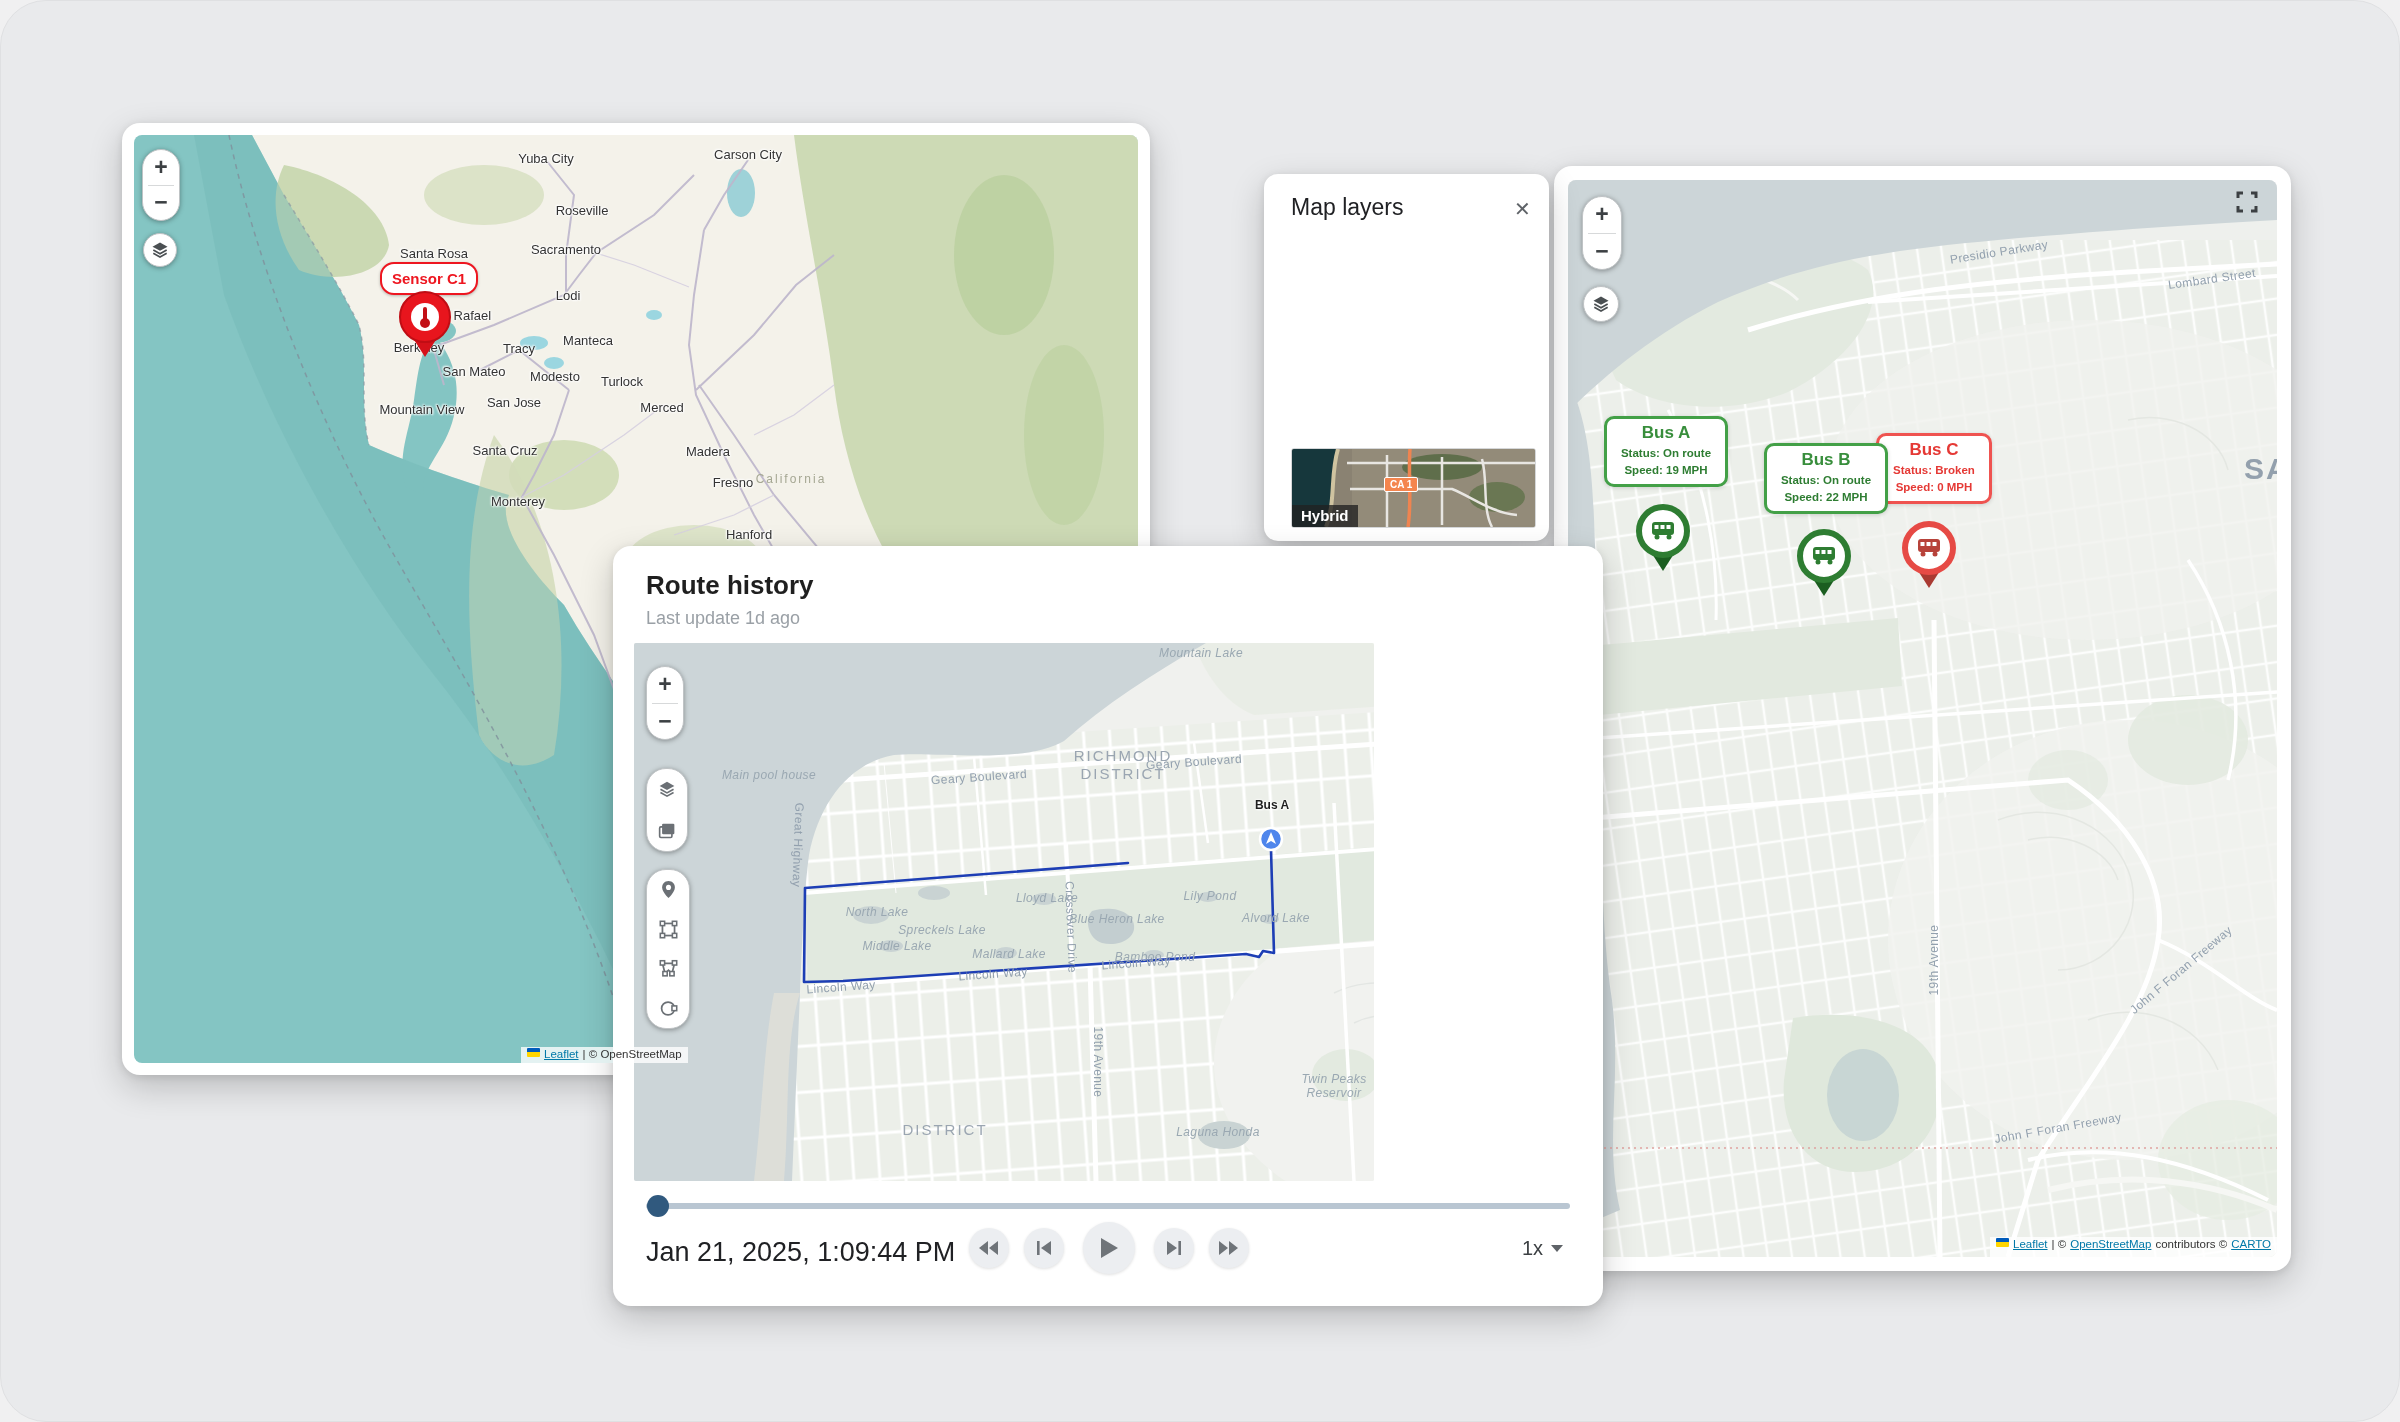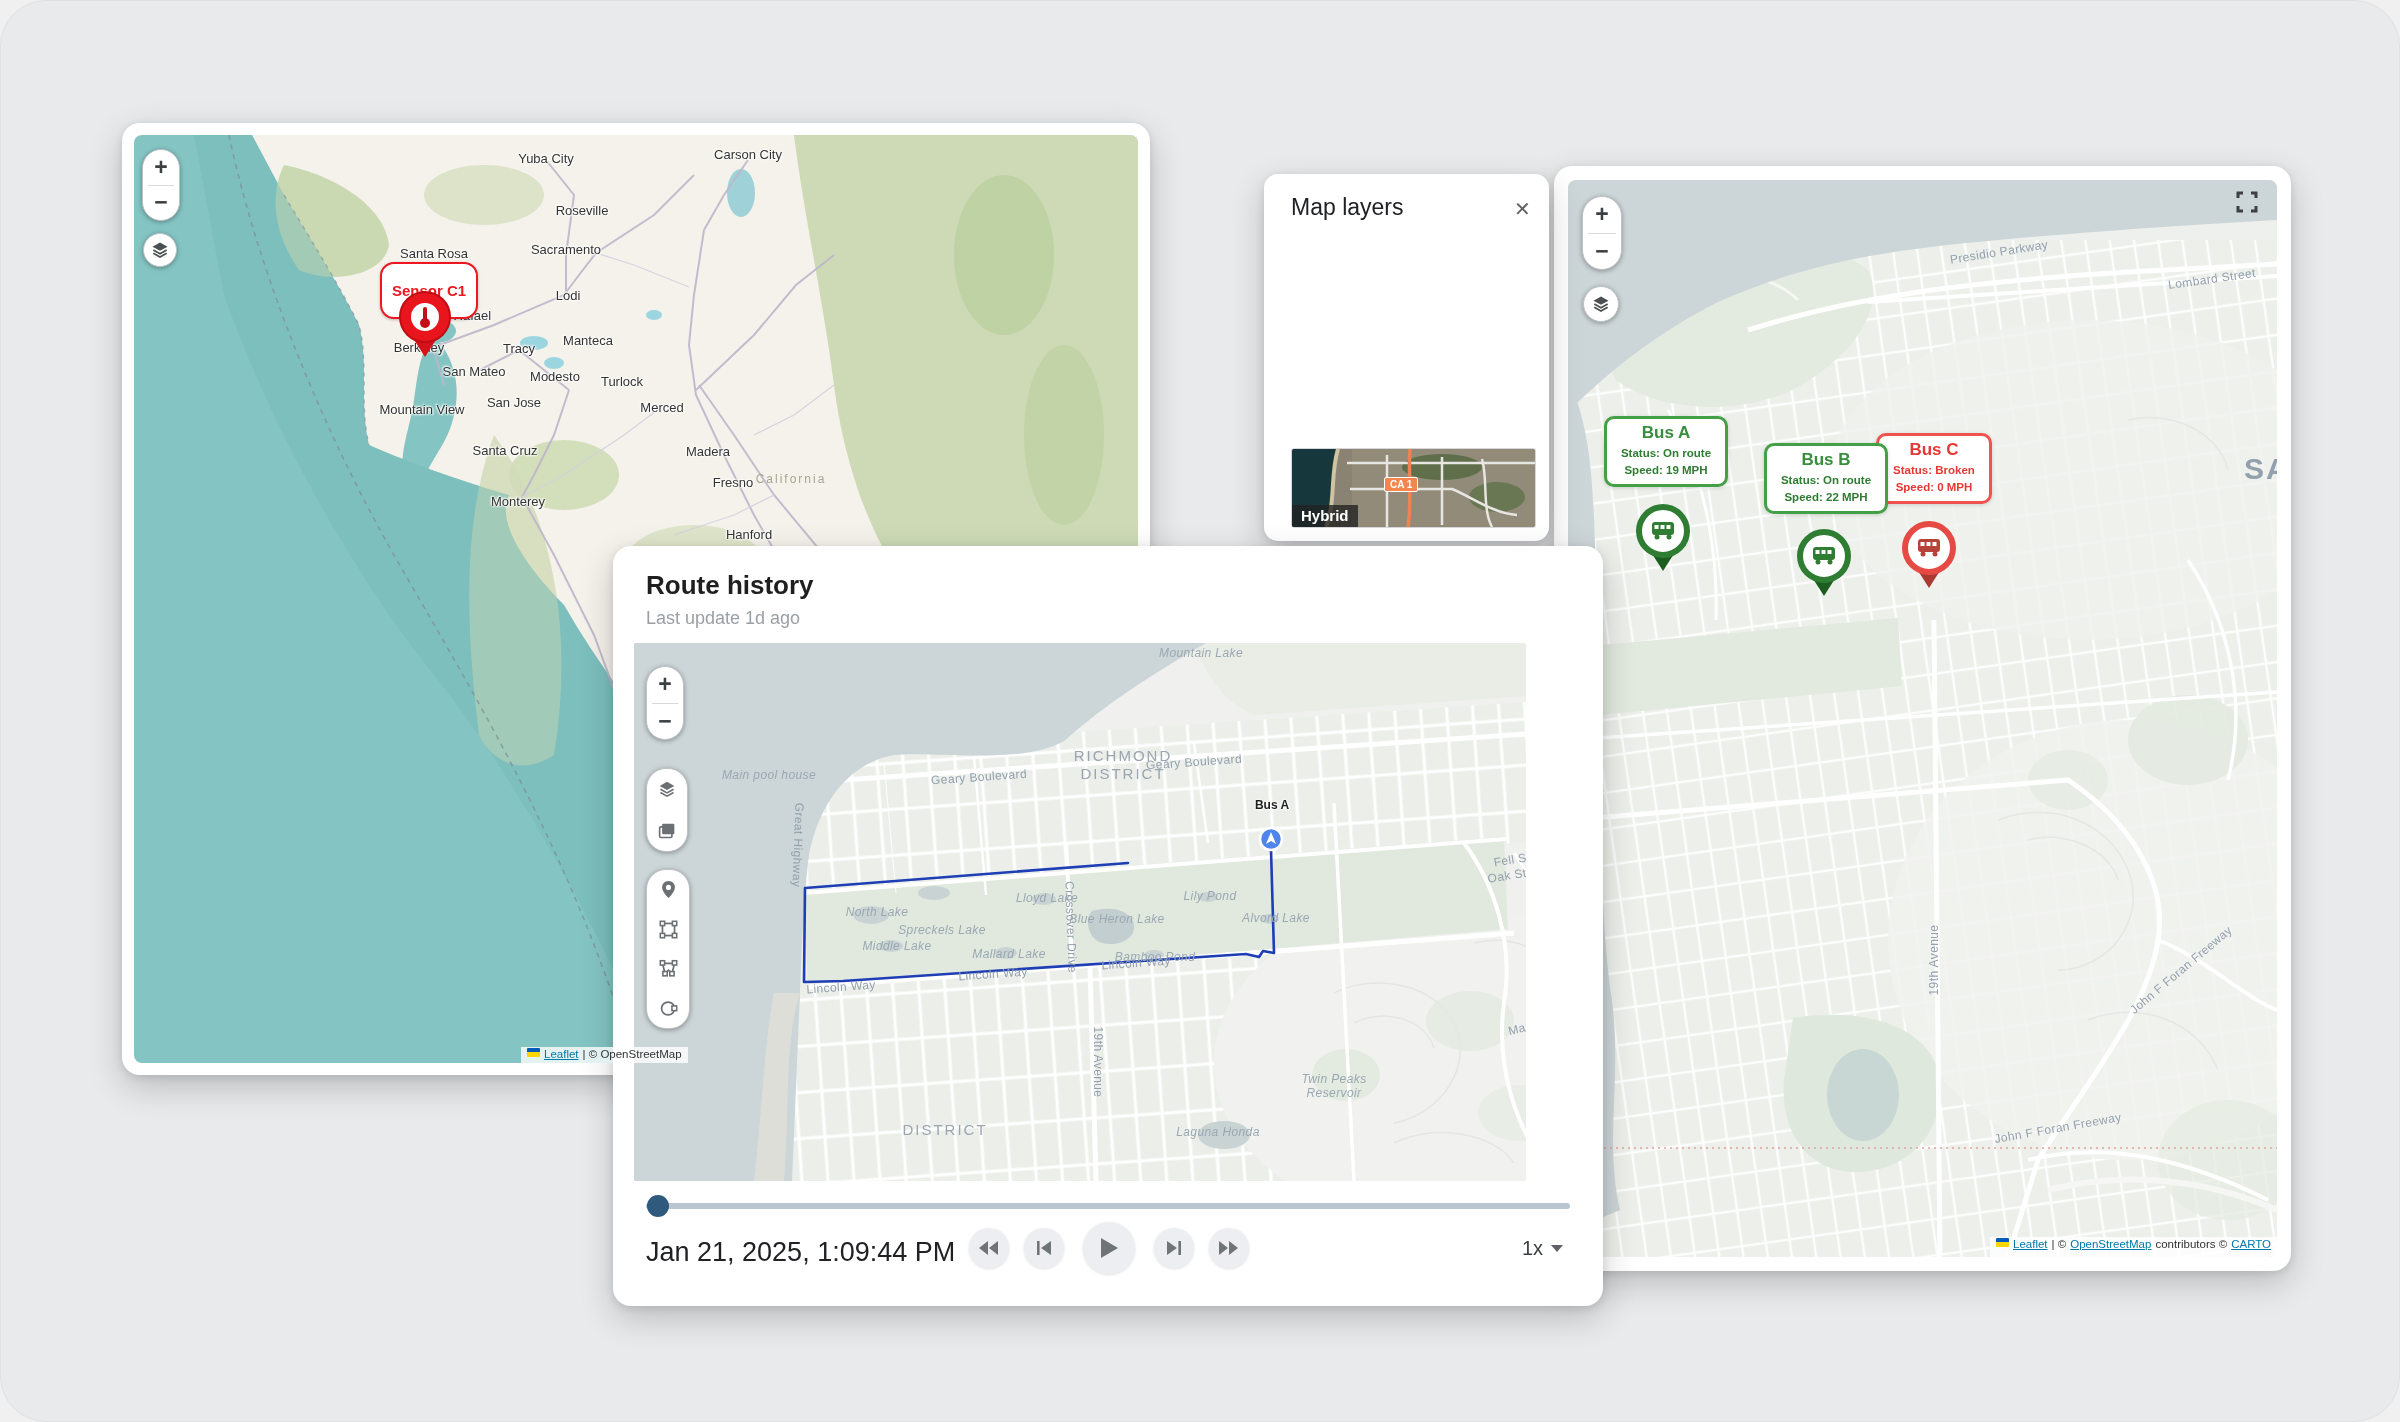--- a/index.html
+++ b/index.html
@@ -15,21 +15,21 @@
   .zbtn{width:100%;flex:1;display:flex;align-items:center;justify-content:center;font-size:23px;font-weight:bold;color:#3c4043;cursor:pointer;background:transparent;border:none;}
   .toolbtn{width:100%;display:flex;align-items:center;justify-content:center;cursor:pointer;background:transparent;border:none;padding:7px 0;}
   
   .city{position:absolute;transform:translate(-50%,-50%);font-size:13px;color:#333;white-space:nowrap;text-shadow:0 0 2px #fff,0 0 3px #fff,1px 1px 2px #fff,-1px -1px 2px #fff;z-index:5;}
   .state{position:absolute;transform:translate(-50%,-50%);font-size:12px;color:#a5a793;letter-spacing:2px;z-index:5;}
   
   .soft{position:absolute;transform:translate(-50%,-50%);font-size:12px;color:#92a0ae;letter-spacing:.4px;white-space:nowrap;z-index:5;}
   .soft.it{font-style:italic;color:#9aa8b2;}
   .soft.big{font-size:15px;letter-spacing:2px;color:#9aa5b1;}
   
-  .sensor-chip{position:absolute;background:#fff;border:2.5px solid #ee1620;border-radius:14px;padding:18px 10px;font-size:15px;font-weight:bold;color:#ee1620;white-space:nowrap;z-index:20;box-shadow:0 1px 3px rgba(0,0,0,.25);}
+  .sensor-chip{position:absolute;background:#fff;border:2.5px solid #ee1620;border-radius:14px;padding:6px 10px;font-size:15px;font-weight:bold;color:#ee1620;white-space:nowrap;z-index:20;box-shadow:0 1px 3px rgba(0,0,0,.25);}
   
   .bustip{position:absolute;background:#fff;border-radius:10px;text-align:center;padding:4px 6px 6px;z-index:22;box-shadow:0 1px 4px rgba(0,0,0,.15);}
   .bustip.ok{border:3px solid #43a047;color:#2e7d32;}
   .bustip.alert{border:3px solid #ef5350;color:#e53935;}
   .bustip .bt-name{font-size:17px;font-weight:bold;display:block;margin-bottom:2px;}
   .bustip.ok .bt-name{color:#388e3c;}
   .bustip.alert .bt-name{color:#e53935;}
   .bustip .bt-line{font-size:11.5px;font-weight:bold;display:block;line-height:1.45;}
   .busmark{position:absolute;z-index:21;}
   
@@ -338,21 +338,21 @@
       </svg>
       <span class="chip">Hybrid</span>
       <span class="abs" style="left:92px;top:28px;background:#f4854e;border:1px solid #fff;color:#fff;font-size:10px;font-weight:bold;padding:1px 5px;border-radius:2px;z-index:3;">CA 1</span>
     </div>
   </div>
 
   <div class="card" style="left:612px;top:545px;width:990px;height:760px;">
     <span class="rh-title" style="left:33px;top:24px;">Route history</span>
     <span class="rh-sub" style="left:33px;top:62px;">Last update 1d ago</span>
 
-    <div class="mapbox" style="left:21px;top:97px;width:892px;height:538px;background:#f0f1ee;border-radius:2px;">
+    <div class="mapbox" style="left:21px;top:97px;width:740px;height:538px;background:#f0f1ee;border-radius:2px;">
       <svg class="abs" style="left:0;top:0;" width="936" height="538" viewBox="0 0 936 538">
         <defs>
           <pattern id="rgrid" width="26" height="46" patternUnits="userSpaceOnUse" patternTransform="rotate(-4)">
             <rect width="26" height="46" fill="#ecefe9"></rect>
             <rect width="26" height="46" fill="none" stroke="#ffffff" stroke-width="3"></rect>
           </pattern>
         </defs>
 
         <path d="M160,108 L936,56 L936,196 L168,252 Z" fill="url(#rgrid)"></path>
         <path d="M168,330 L700,292 L700,538 L150,538 Z" fill="url(#rgrid)"></path>

